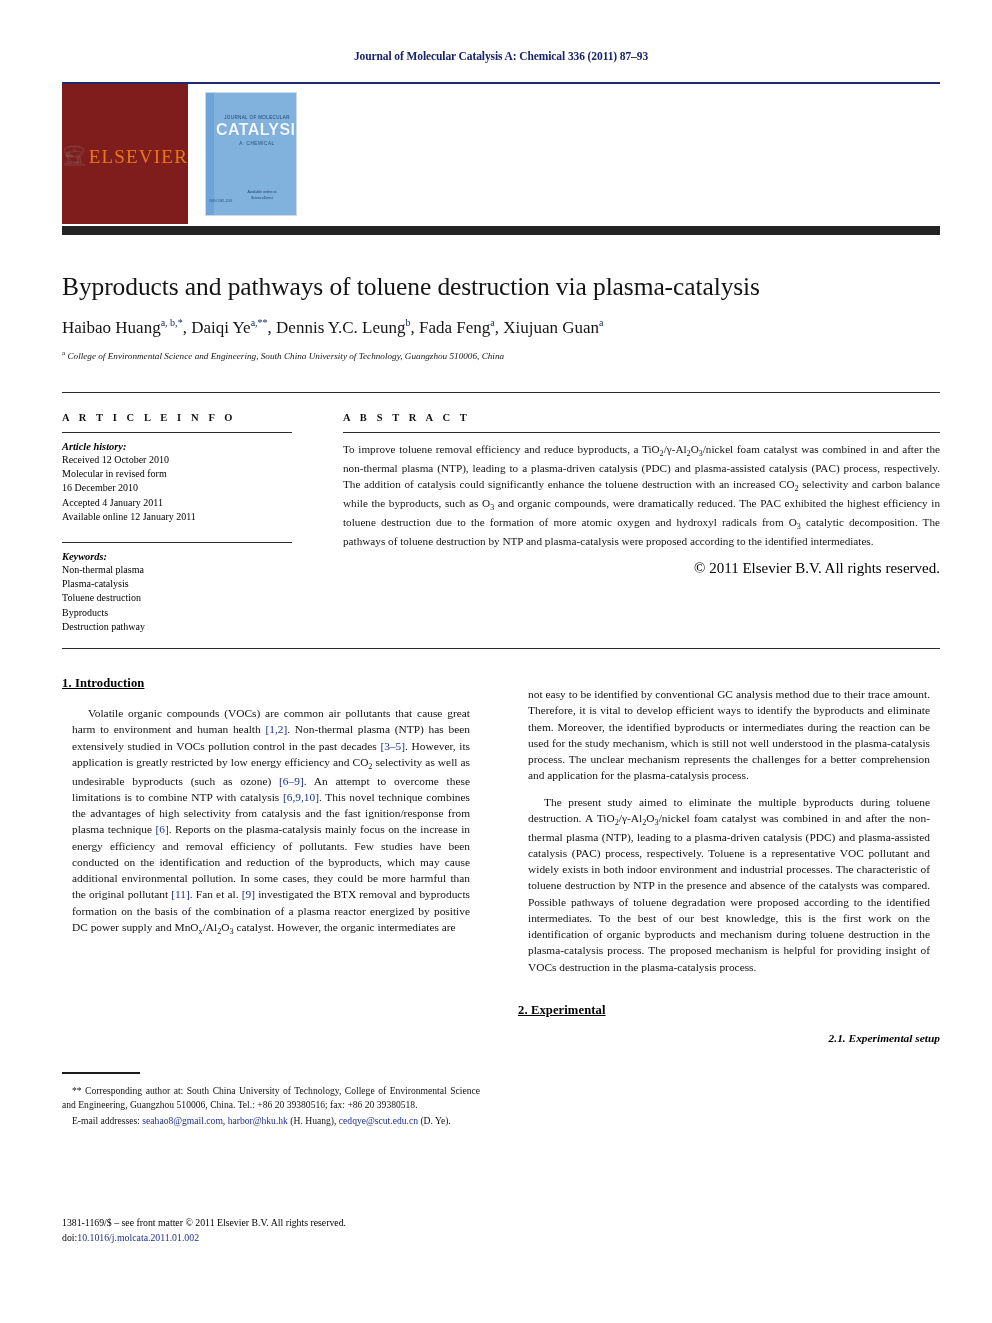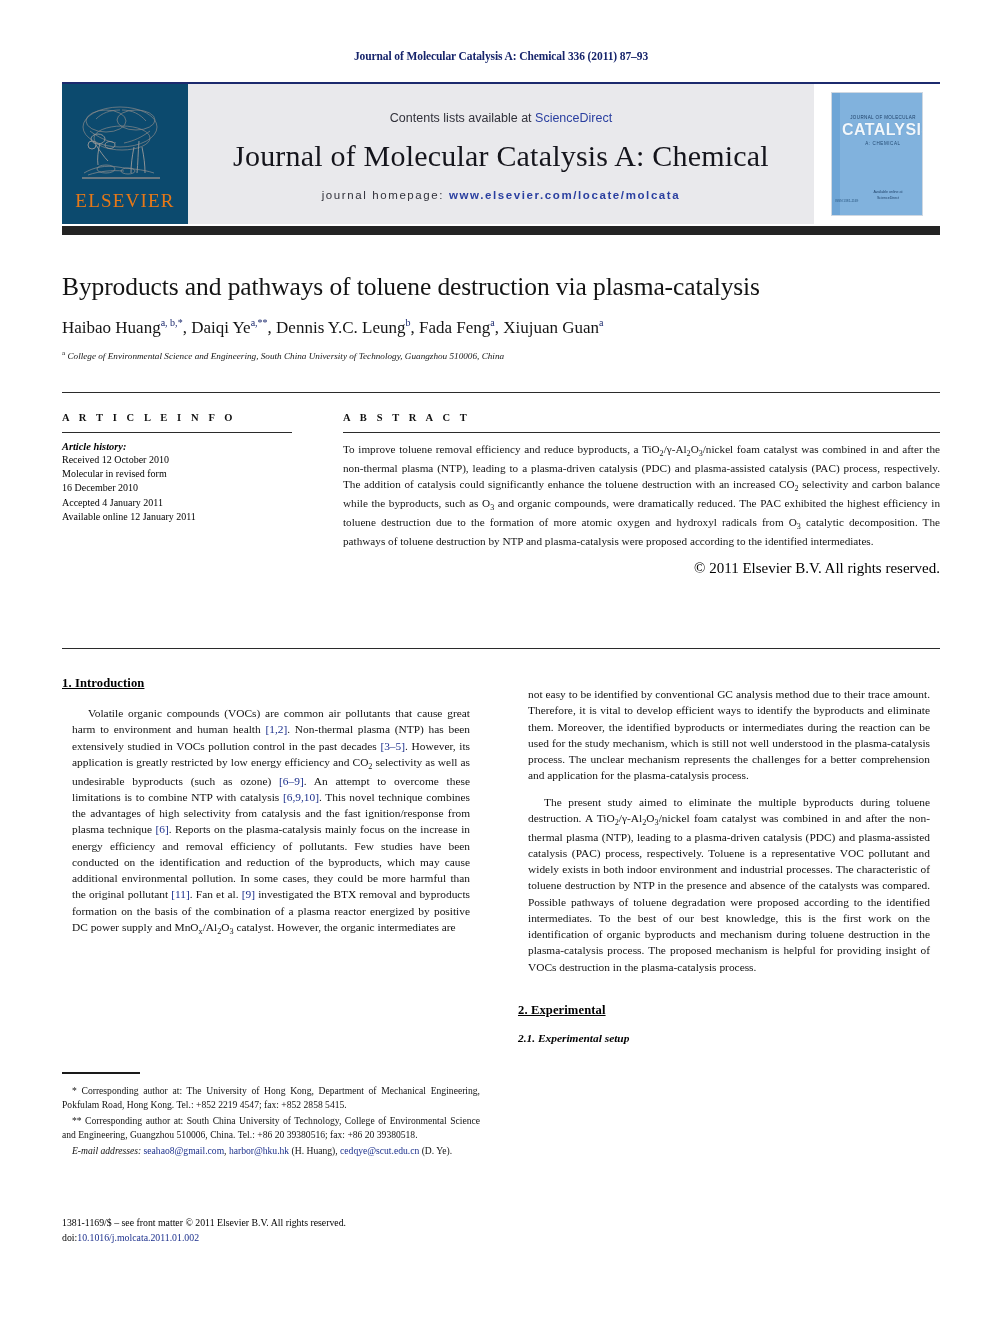--- a/index.html
+++ b/index.html
@@ -42,23 +42,23 @@
     border-top: 2.5px solid #1c2a6e;
   }
   .masthead-inner {
     display: flex;
     align-items: stretch;
     height: 140px;
   }
   .elsevier-cell {
     width: 126px;
     flex: 0 0 126px;
-    background: #0c4a6e;
+    background: #7f1d1d;
     display: flex;
-    flex-direction: column;
+    flex-direction: row;
     align-items: center;
     justify-content: center;
     padding-top: 4px;
     box-sizing: border-box;
   }
   .tree-svg { display:block; }
   .elsevier-word {
     font-family: "Liberation Serif", serif;
     font-size: 19px;
     letter-spacing: 1.2px;
@@ -263,20 +263,21 @@
     font-weight: bold;
     margin: 0 0 14px 0;
     letter-spacing: 0.1px;
     text-decoration: underline;
   }
   h3.subsec {
     font-size: 11.4px;
     font-weight: bold;
     font-style: italic;
     margin: 0 0 13px 0;
+    text-align: right;
   }
   p.body {
     font-size: 11.4px;
     line-height: 1.425;
     text-align: justify;
     margin: 10px;
     text-indent: 16px;
     color: #111111;
   }
   p.body + p.body { margin-top: 0; }
@@ -296,21 +297,21 @@
     position: absolute;
     left: 62px; top: 1084px;
     width: 418px;
     font-size: 9.6px;
     line-height: 1.46;
     text-align: justify;
     color: #121212;
   }
   .footnotes p { margin: 0 0 2px 0; text-indent: 10px; }
   .footnotes .email { color: #1b2f8c; }
-  .footnotes .emlabel { font-style: italic; }
+  .footnotes .emlabel { }
 
   .issn {
     position: absolute;
     left: 62px; top: 1216px;
     width: 420px;
     font-size: 9.8px;
     line-height: 1.5;
   }
   .issn .doi { color: #1b2f8c; }
 </style>
@@ -350,30 +351,20 @@
             <path d="M8 72 C18 66 30 64 42 66 C54 68 66 68 78 72"></path>
             <path d="M12 74 C24 70 36 69 48 70"></path>
             <ellipse cx="30" cy="68" rx="9" ry="4"></ellipse>
             <ellipse cx="52" cy="70" rx="7" ry="3"></ellipse>
           </g>
           <line x1="6" y1="77" x2="84" y2="77" stroke="#8a8a8a" stroke-width="1.3"></line>
         </svg>
         <div class="elsevier-word">ELSEVIER</div>
       </div>
 
-      <div class="center-cell">
-        <div class="contents-line">
-          <span>Contents lists available at </span><a href="#">ScienceDirect</a>
-        </div>
-        <div class="journal-title">Journal of Molecular Catalysis A: Chemical</div>
-        <div class="homepage-line">
-          <span>journal homepage:</span>
-          <span class="url">www.elsevier.com/locate/molcata</span>
-        </div>
-      </div>
 
       <div class="cover-cell">
         <div class="cover-img">
           <div class="cover-leftbar"></div>
           <div class="cover-sup">JOURNAL OF MOLECULAR</div>
           <div class="cover-main">CATALYSIS</div>
           <div class="cover-sub">A: CHEMICAL</div>
           <div class="cover-bottom">Available online at
 ScienceDirect</div>
           <div class="cover-bl">ISSN 1381-1169</div>
@@ -394,20 +385,29 @@
 
   <div class="info-col">
     <div class="sec-label">A R T I C L E    I N F O</div>
     <div class="thin-rule"></div>
     <div class="info-head">Article history:</div>
     <div class="info-line">Received 12 October 2010</div>
     <div class="info-line">Molecular in revised form</div>
     <div class="info-line">16 December 2010</div>
     <div class="info-line">Accepted 4 January 2011</div>
     <div class="info-line">Available online 12 January 2011</div>
+    <div class="kw-block">
+      <div class="thin-rule"></div>
+      <div class="info-head">Keywords:</div>
+      <div class="info-line">Non-thermal plasma</div>
+      <div class="info-line">Plasma-catalysis</div>
+      <div class="info-line">Toluene destruction</div>
+      <div class="info-line">Byproducts</div>
+      <div class="info-line">Destruction pathway</div>
+    </div>
   </div>
 
   <div class="abs-col">
     <div class="sec-label">A B S T R A C T</div>
     <div class="thin-rule"></div>
     <div class="abs-text">To improve toluene removal efficiency and reduce byproducts, a TiO<sub>2</sub>/γ-Al<sub>2</sub>O<sub>3</sub>/nickel foam catalyst was combined in and after the non-thermal plasma (NTP), leading to a plasma-driven catalysis (PDC) and plasma-assisted catalysis (PAC) process, respectively. The addition of catalysis could significantly enhance the toluene destruction with an increased CO<sub>2</sub> selectivity and carbon balance while the byproducts, such as O<sub>3</sub> and organic compounds, were dramatically reduced. The PAC exhibited the highest efficiency in toluene destruction due to the formation of more atomic oxygen and hydroxyl radicals from O<sub>3</sub> catalytic decomposition. The pathways of toluene destruction by NTP and plasma-catalysis were proposed according to the identified intermediates.</div>
     <div class="abs-rights">© 2011 Elsevier B.V. All rights reserved.</div>
   </div>
 
   <div class="band-rule-bottom"></div>
@@ -420,21 +420,20 @@
   <div class="col-right">
     <p class="body" style="text-indent:0"><span id="introP1Right">not easy to be identified by conventional GC analysis method due to their trace amount. Therefore, it is vital to develop efficient ways to identify the byproducts and eliminate them. Moreover, the identified byproducts or intermediates during the reaction can be used for the study mechanism, which is still not well understood in the plasma-catalysis process. The unclear mechanism represents the challenges for a better comprehension and application for the plasma-catalysis process.</span></p>
     <p class="body">The present study aimed to eliminate the multiple byproducts during toluene destruction. A TiO<sub>2</sub>/γ-Al<sub>2</sub>O<sub>3</sub>/nickel foam catalyst was combined in and after the non-thermal plasma (NTP), leading to a plasma-driven catalysis (PDC) and plasma-assisted catalysis (PAC) process, respectively. Toluene is a representative VOC pollutant and widely exists in both indoor environment and industrial processes. The characteristic of toluene destruction by NTP in the presence and absence of the catalysts was compared. Possible pathways of toluene degradation were proposed according to the identified intermediates. To the best of our best knowledge, this is the first work on the identification of organic byproducts and mechanism during toluene destruction in the plasma-catalysis process. The proposed mechanism is helpful for providing insight of VOCs destruction in the plasma-catalysis process.</p>
     <div class="sec-gap"></div>
     <h2 class="sec">2.  Experimental</h2>
     <h3 class="subsec">2.1.  Experimental setup</h3>
   </div>
 
   <div class="fn-rule"></div>
   <div class="footnotes">
-    <p>*  Corresponding author at: The University of Hong Kong, Department of Mechanical Engineering, Pokfulam Road, Hong Kong. Tel.: +852 2219 4547; fax: +852 2858 5415.</p>
     <p>**  Corresponding author at: South China University of Technology, College of Environmental Science and Engineering, Guangzhou 510006, China. Tel.: +86 20 39380516; fax: +86 20 39380518.</p>
     <p>
       <span class="emlabel">E-mail addresses:</span>
       <span class="email">seahao8@gmail.com</span><span>, </span><span class="email">harbor@hku.hk</span>
       <span>(H. Huang),</span>
       <span class="email">cedqye@scut.edu.cn</span>
       <span>(D. Ye).</span>
     </p>
   </div>
 

